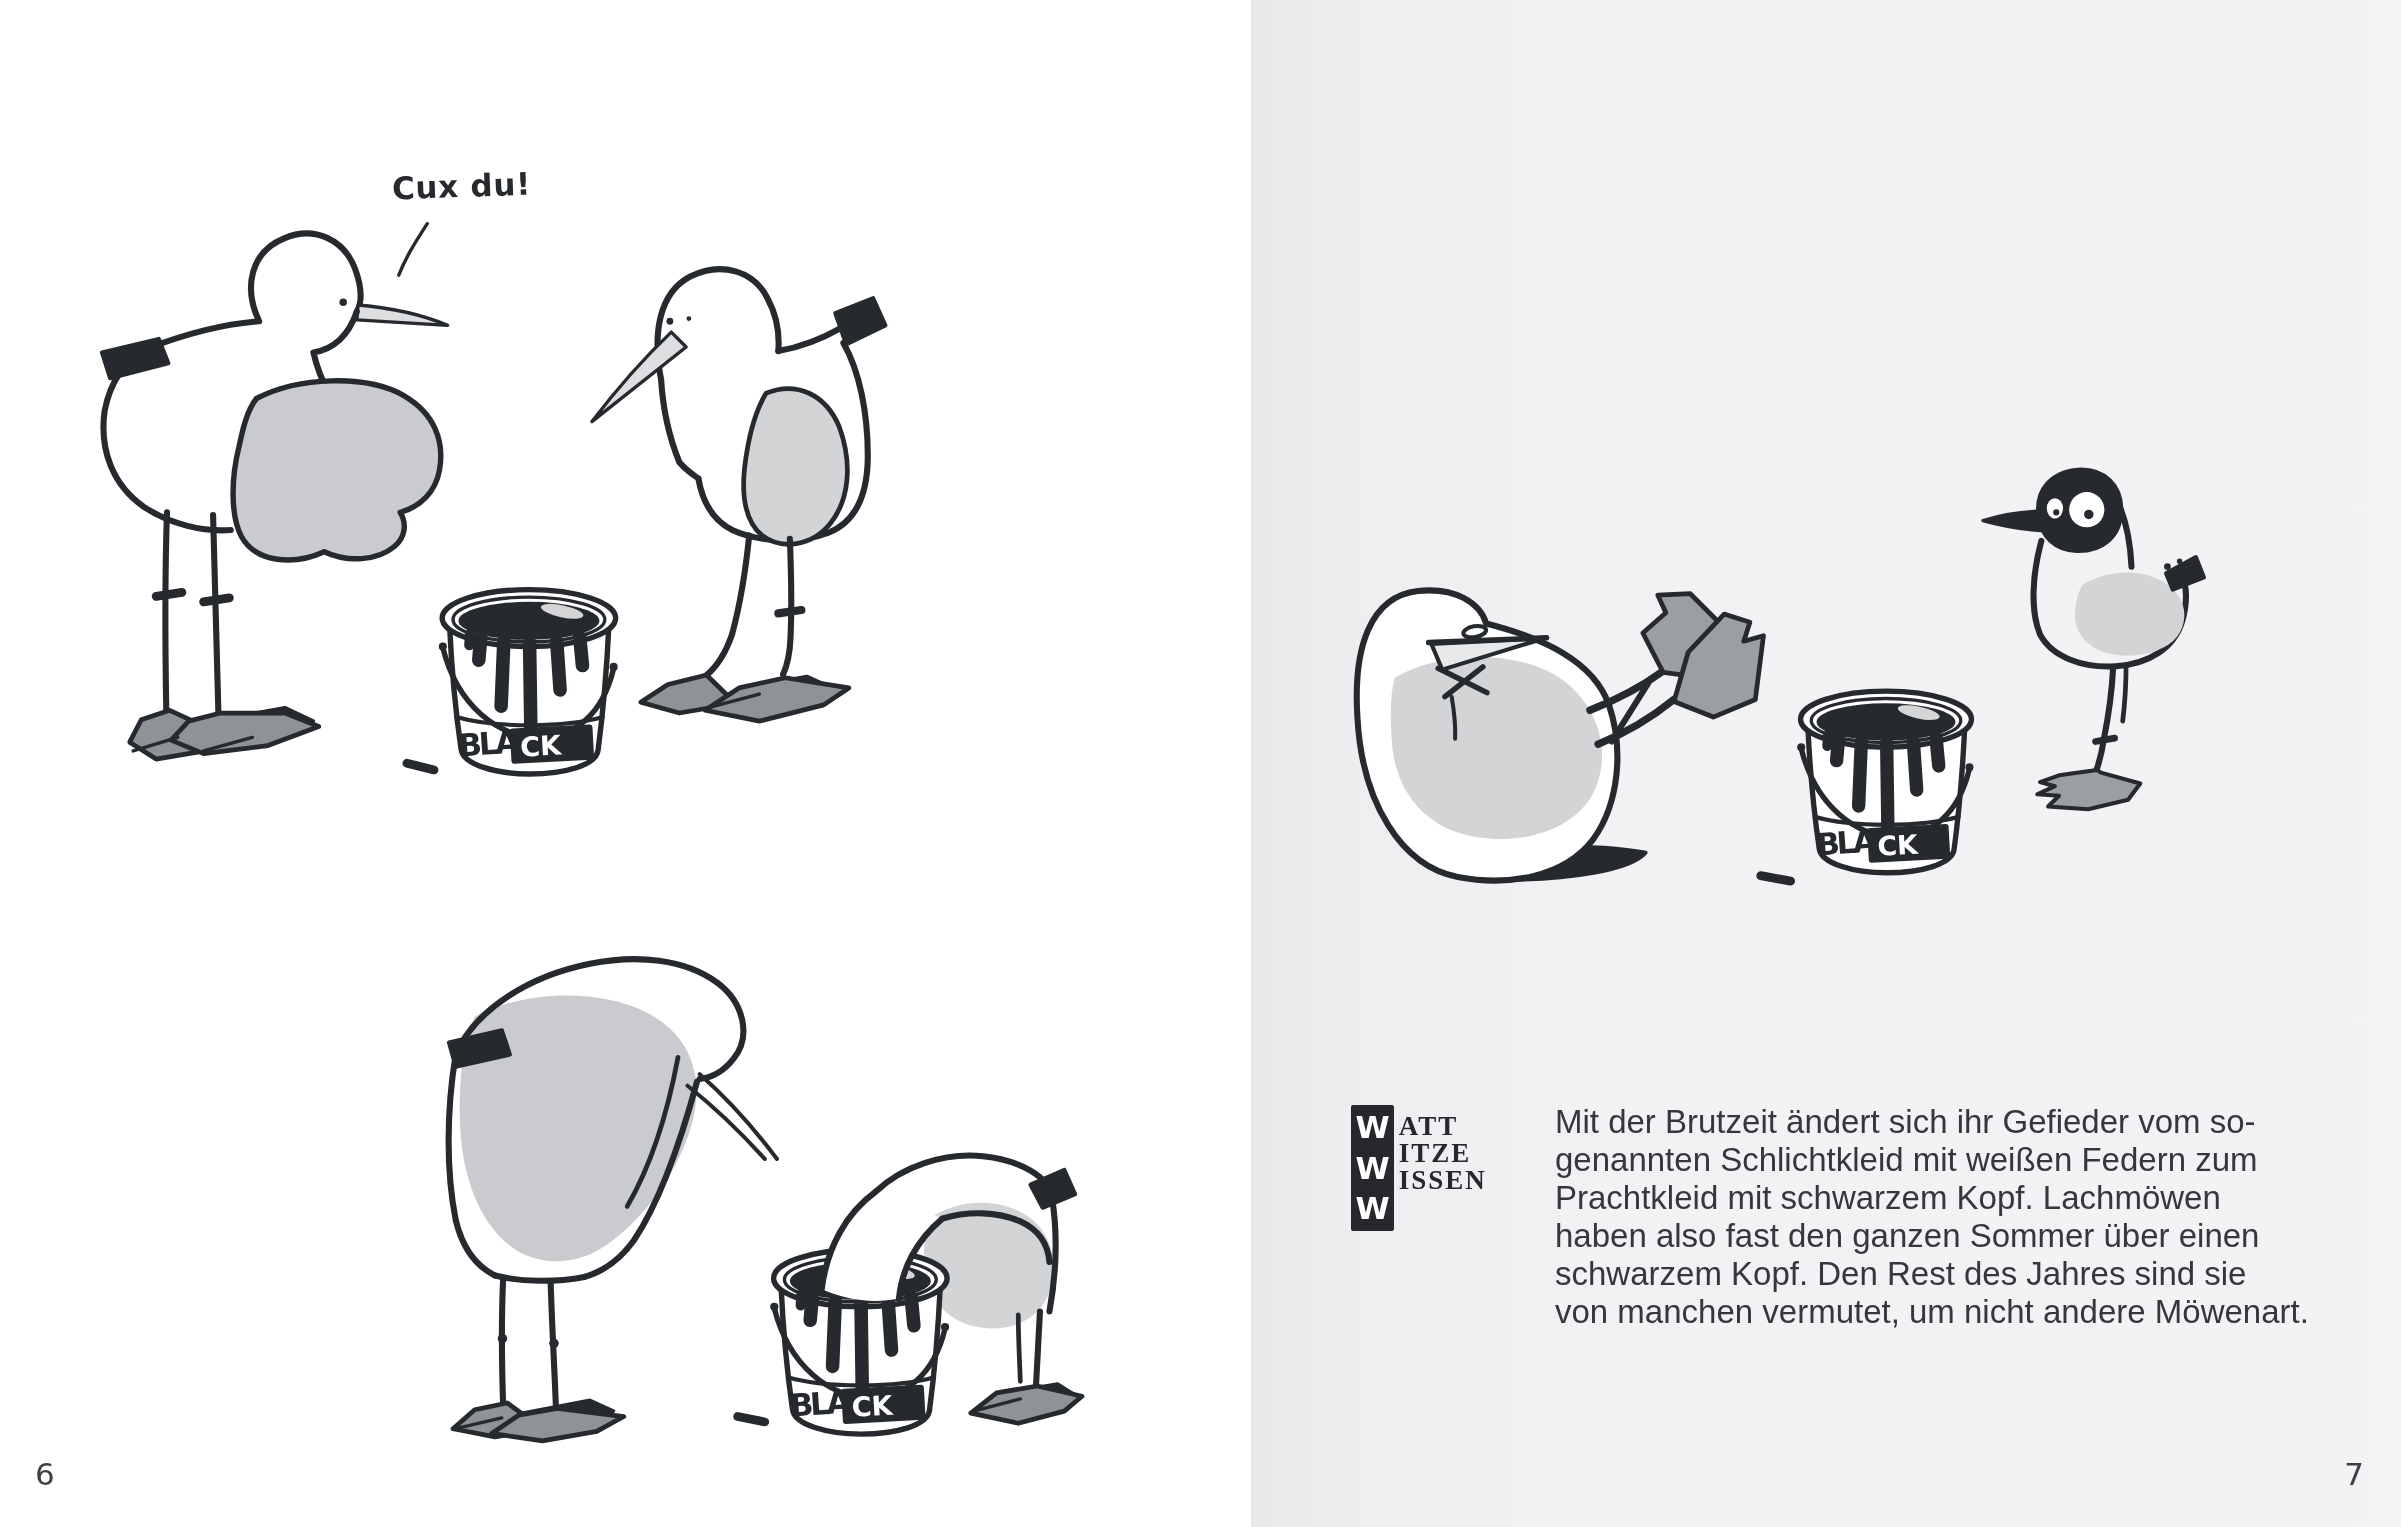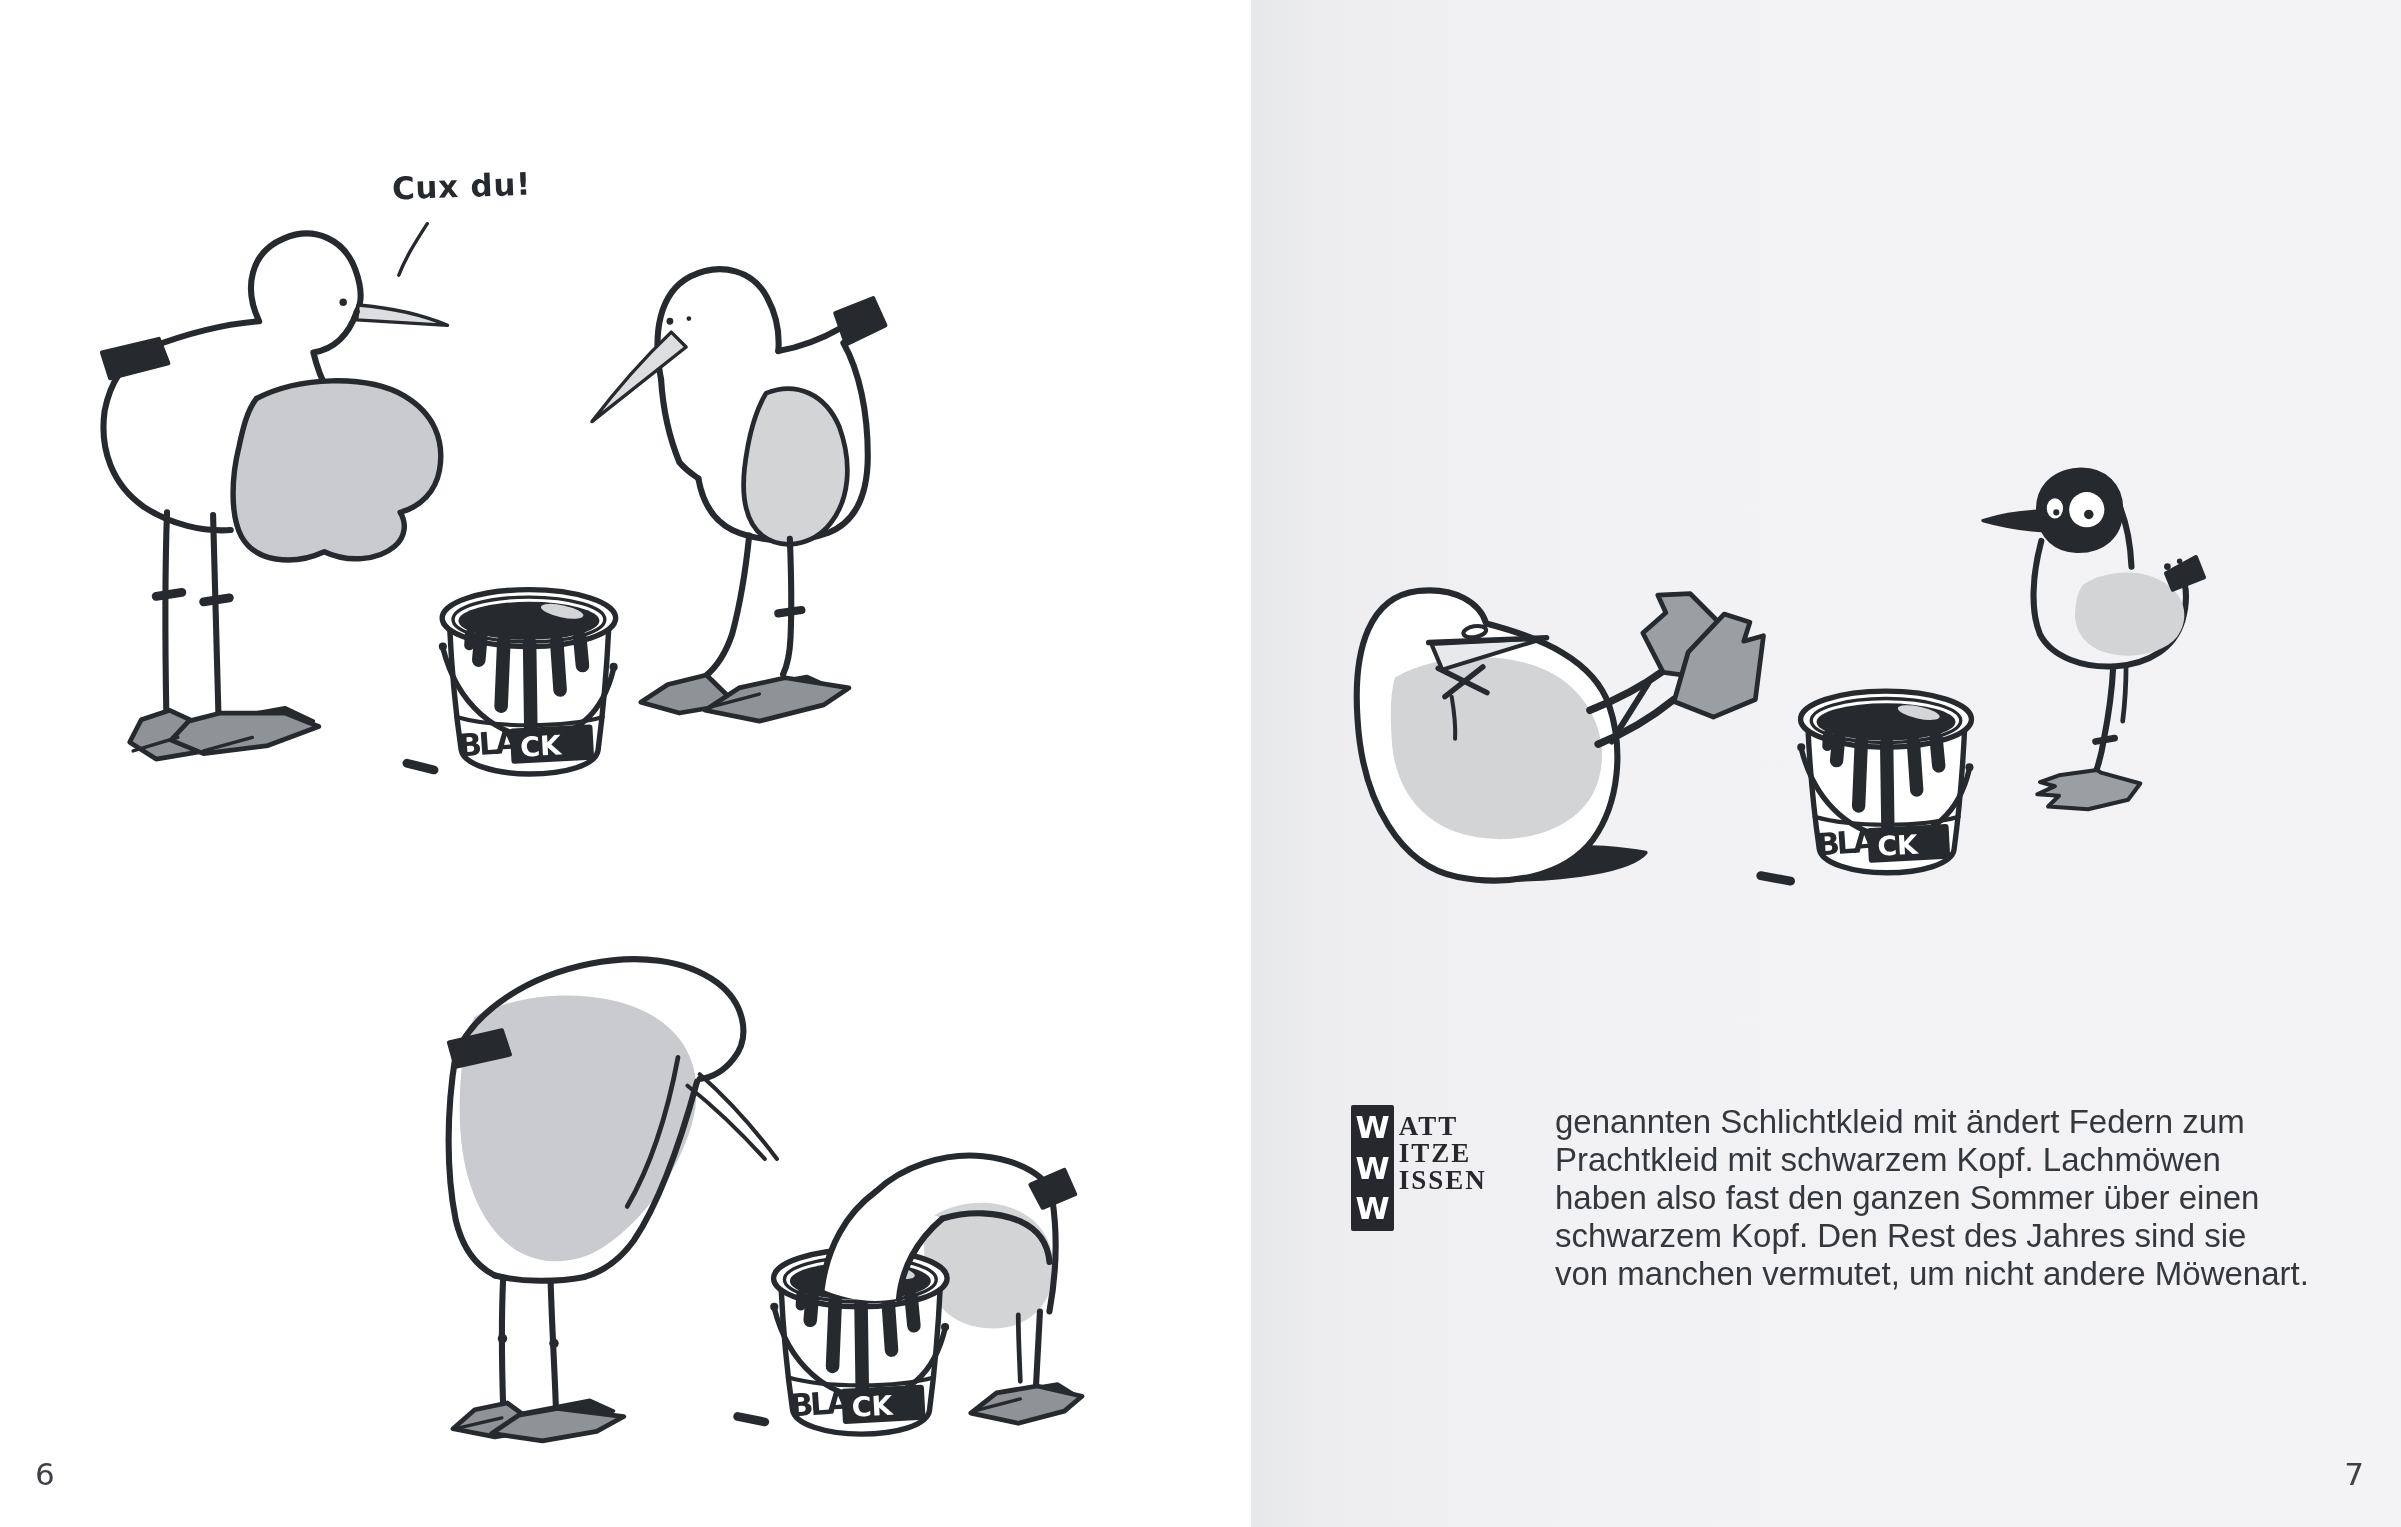--- a/index.html
+++ b/index.html
@@ -216,21 +216,22 @@
       <span>W</span>
     </div>
     <div class="logo-words">
       <span>ATT</span>
       <span>ITZE</span>
       <span>ISSEN</span>
     </div>
   </div>
 
   <div class="article">
-    <div>genannten Schlichtkleid mit ändert Federn zum</div>
+    <div>Mit der Brutzeit ändert sich ihr Gefieder vom so-</div>
+    <div>genannten Schlichtkleid mit weißen Federn zum</div>
     <div>Prachtkleid mit schwarzem Kopf. Lachmöwen</div>
     <div>haben also fast den ganzen Sommer über einen</div>
     <div>schwarzem Kopf. Den Rest des Jahres sind sie</div>
     <div>von manchen vermutet, um nicht andere Möwenart.</div>
   </div>
 
   <div class="pagenum pagenum-right">7</div>
 </div>
 
 

